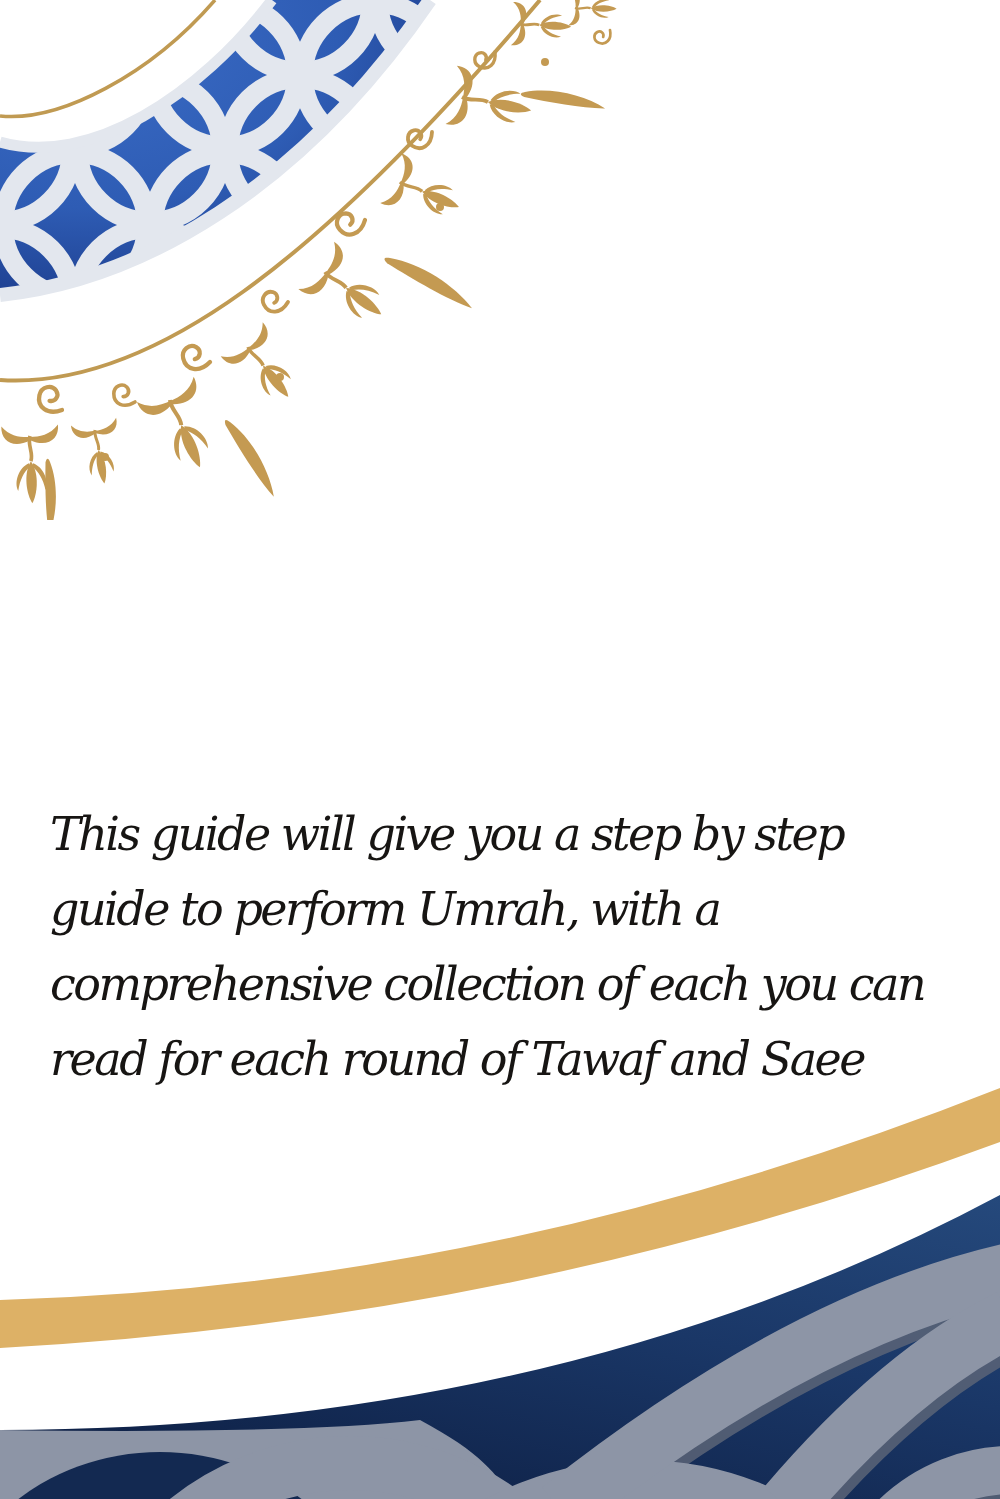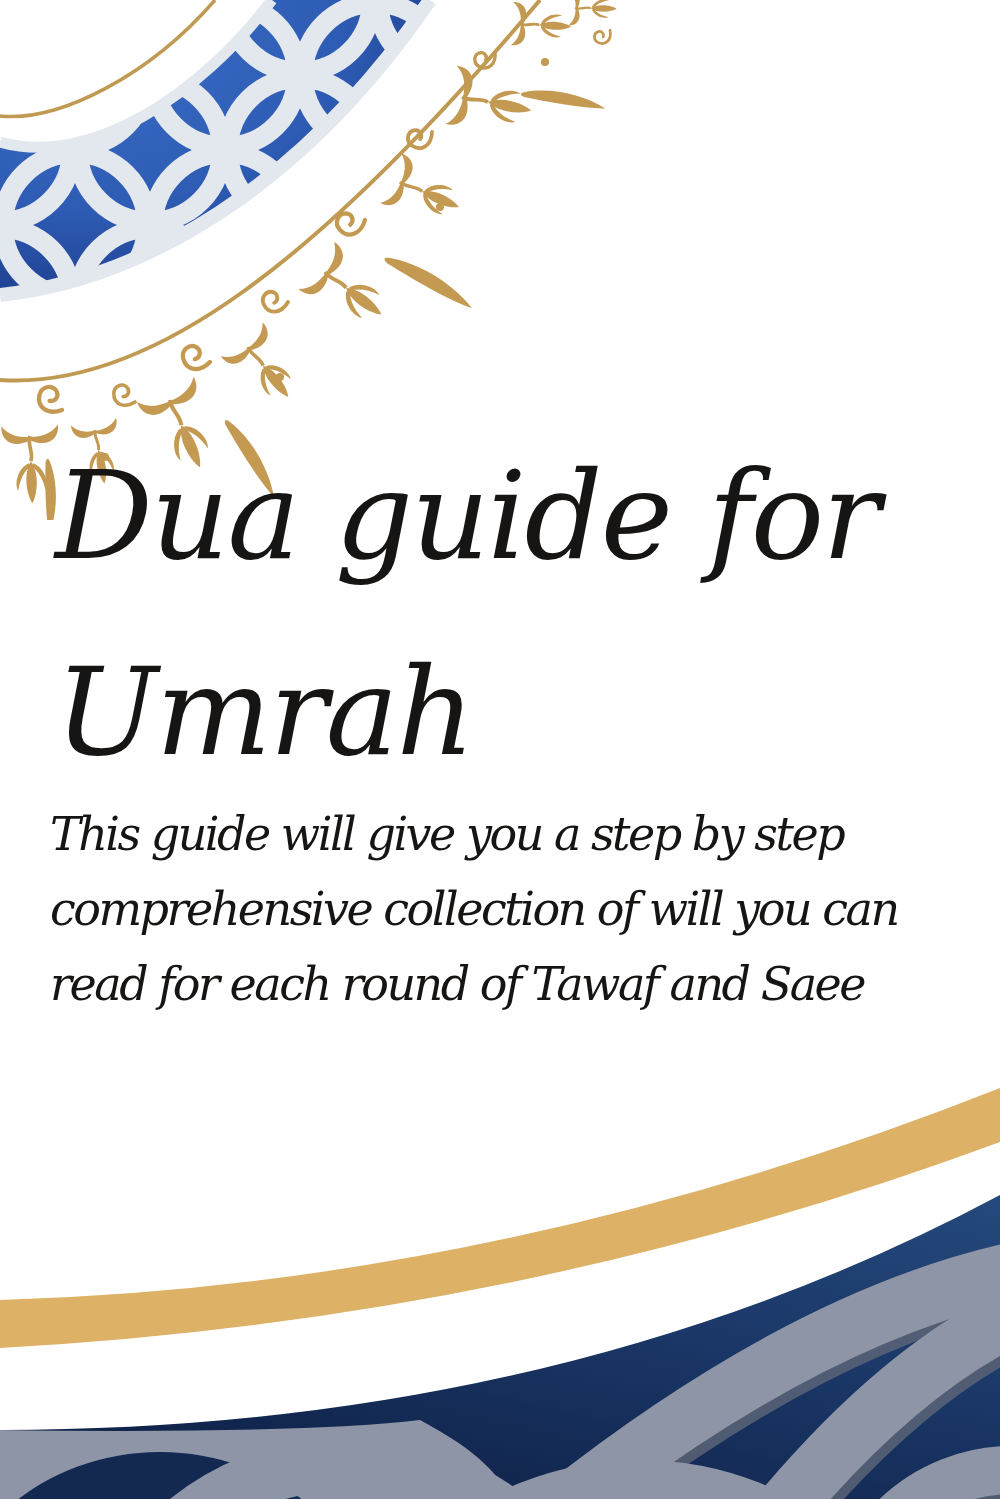--- a/index.html
+++ b/index.html
@@ -108,28 +108,25 @@
     <g>
       <path d="M 272,0 C 200,95 90,168 0,142 L 0,295 C 140,280 300,190 430,0 Z" fill="url(#blueGrad)"></path>
       <path d="M 272,0 C 200,95 90,168 0,142 L 0,295 C 140,280 300,190 430,0 Z" fill="url(#latticePat)"></path>
       <path d="M 0,295 C 140,280 300,190 430,0" class="silver-edge" stroke-width="14"></path>
       <path d="M 0,142 C 90,168 200,95 272,0" class="silver-edge" stroke-width="11"></path>
     </g>
 
     <path d="M 0,116 C 60,122 150,75 215,0" class="gold-thin" stroke-width="3.5"></path>
   </svg>
 
-  <div class="title-block">
-    <div>Dua guide for</div>
-    <div>Umrah</div>
-  </div>
 
   <div class="subtitle-block">
     <div>This guide will give you a step by step</div>
-    <div>comprehensive collection of will you can</div>
+    <div>guide to perform Umrah, with a</div>
+    <div>comprehensive collection of each you can</div>
     <div>read for each round of Tawaf and Saee</div>
   </div>
 
   <svg id="bottom-ornament" class="ornament" width="1000" height="419" viewBox="0 0 1000 419" aria-hidden="true">
     <defs>
       <linearGradient id="navyGrad" x1="1" y1="0" x2="0.25" y2="1">
         <stop offset="0" stop-color="#25497c"></stop>
         <stop offset="0.45" stop-color="#1a3767"></stop>
         <stop offset="1" stop-color="#0e2045"></stop>
       </linearGradient>

